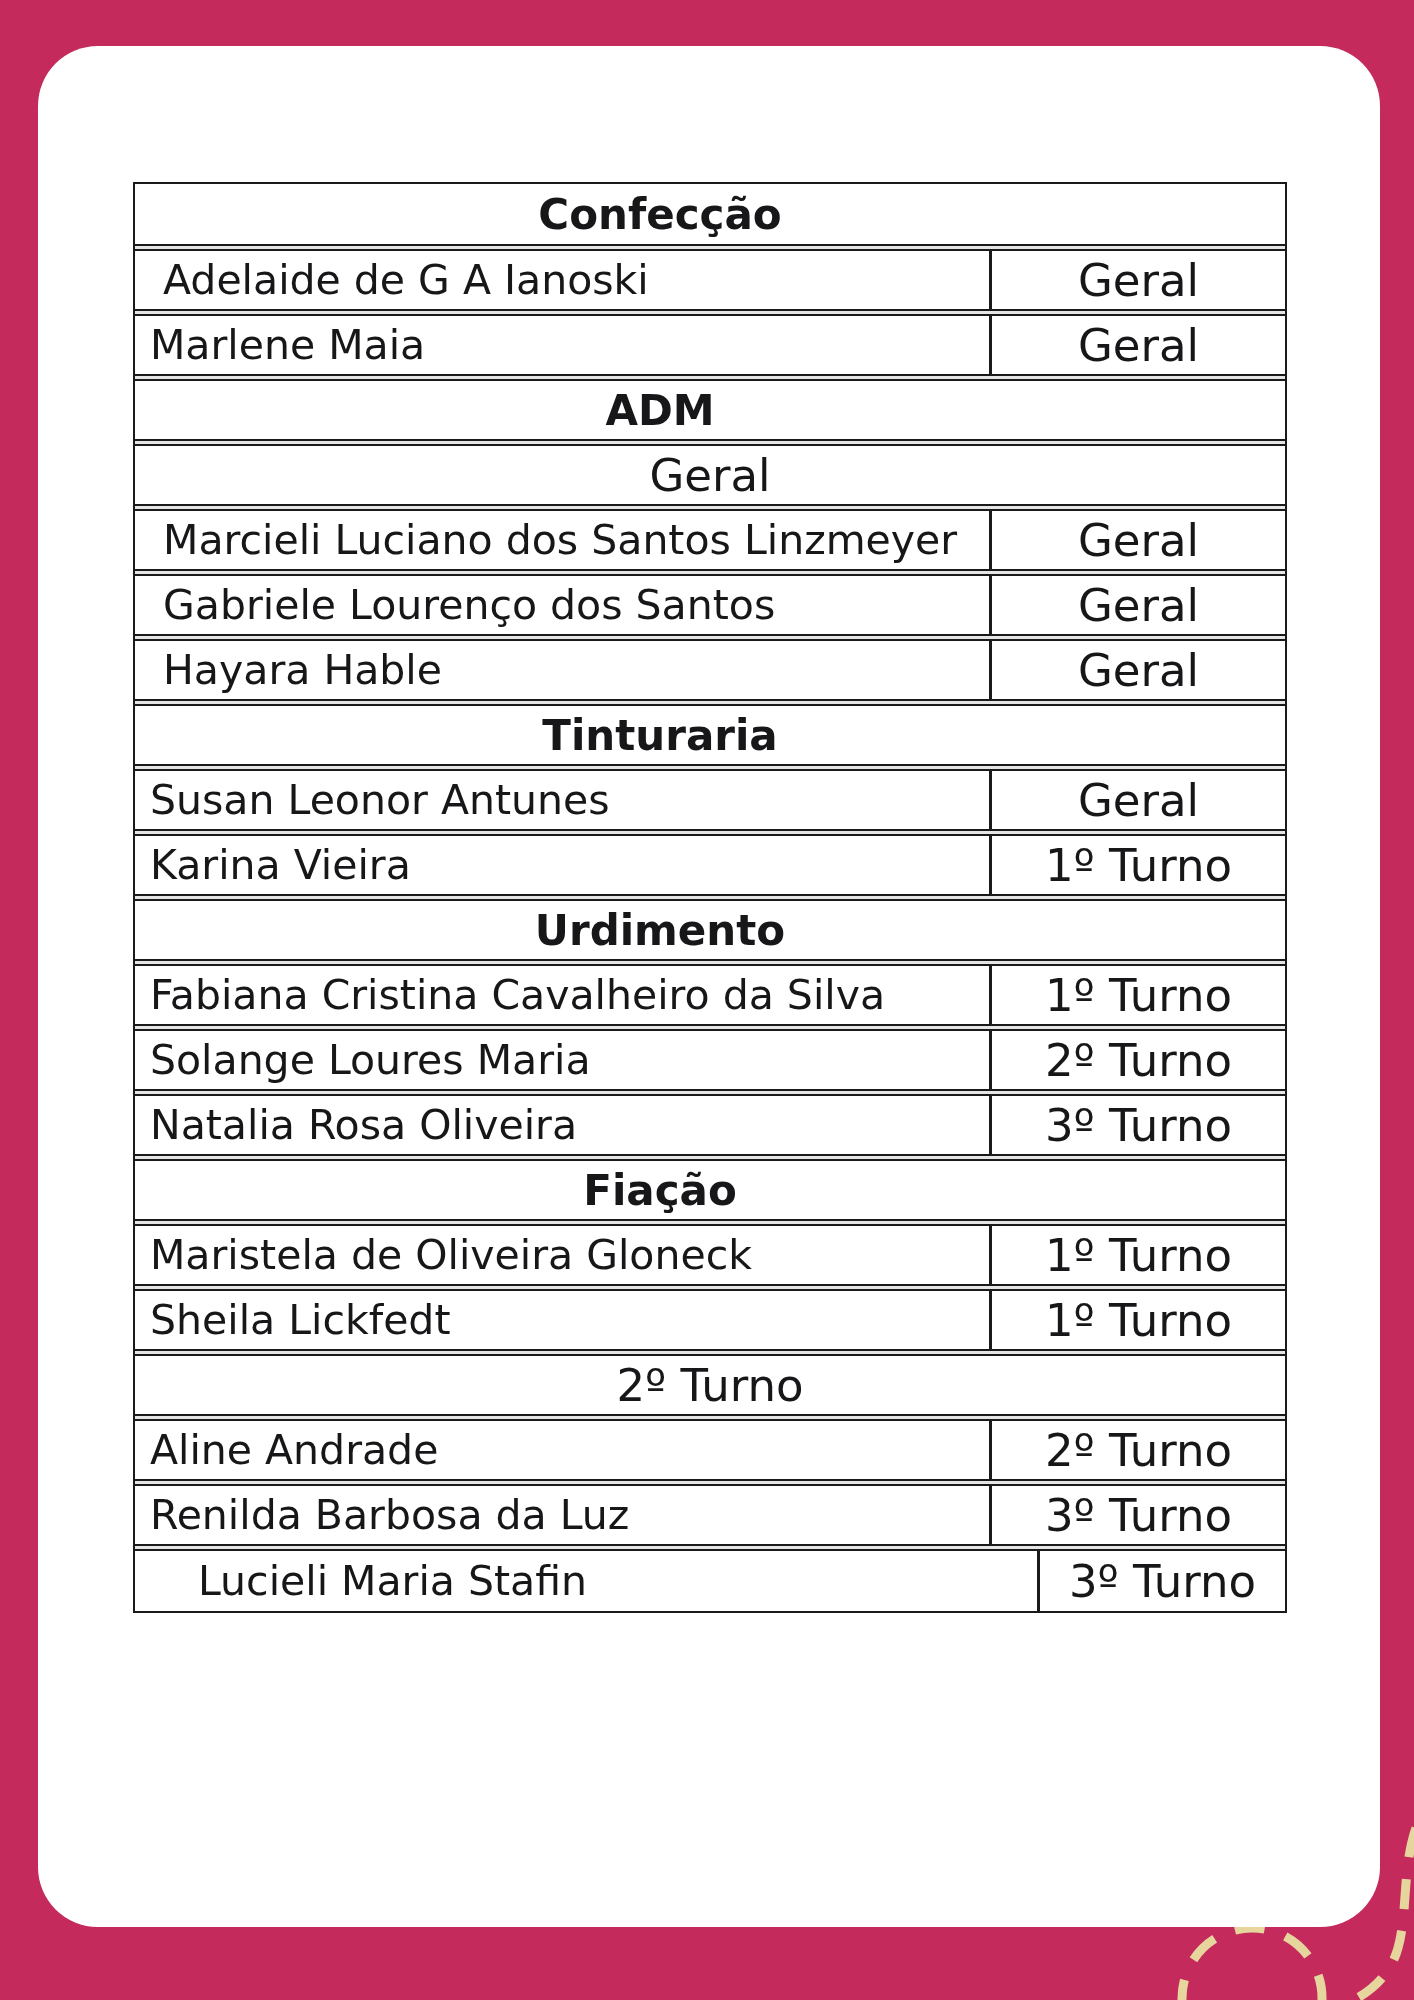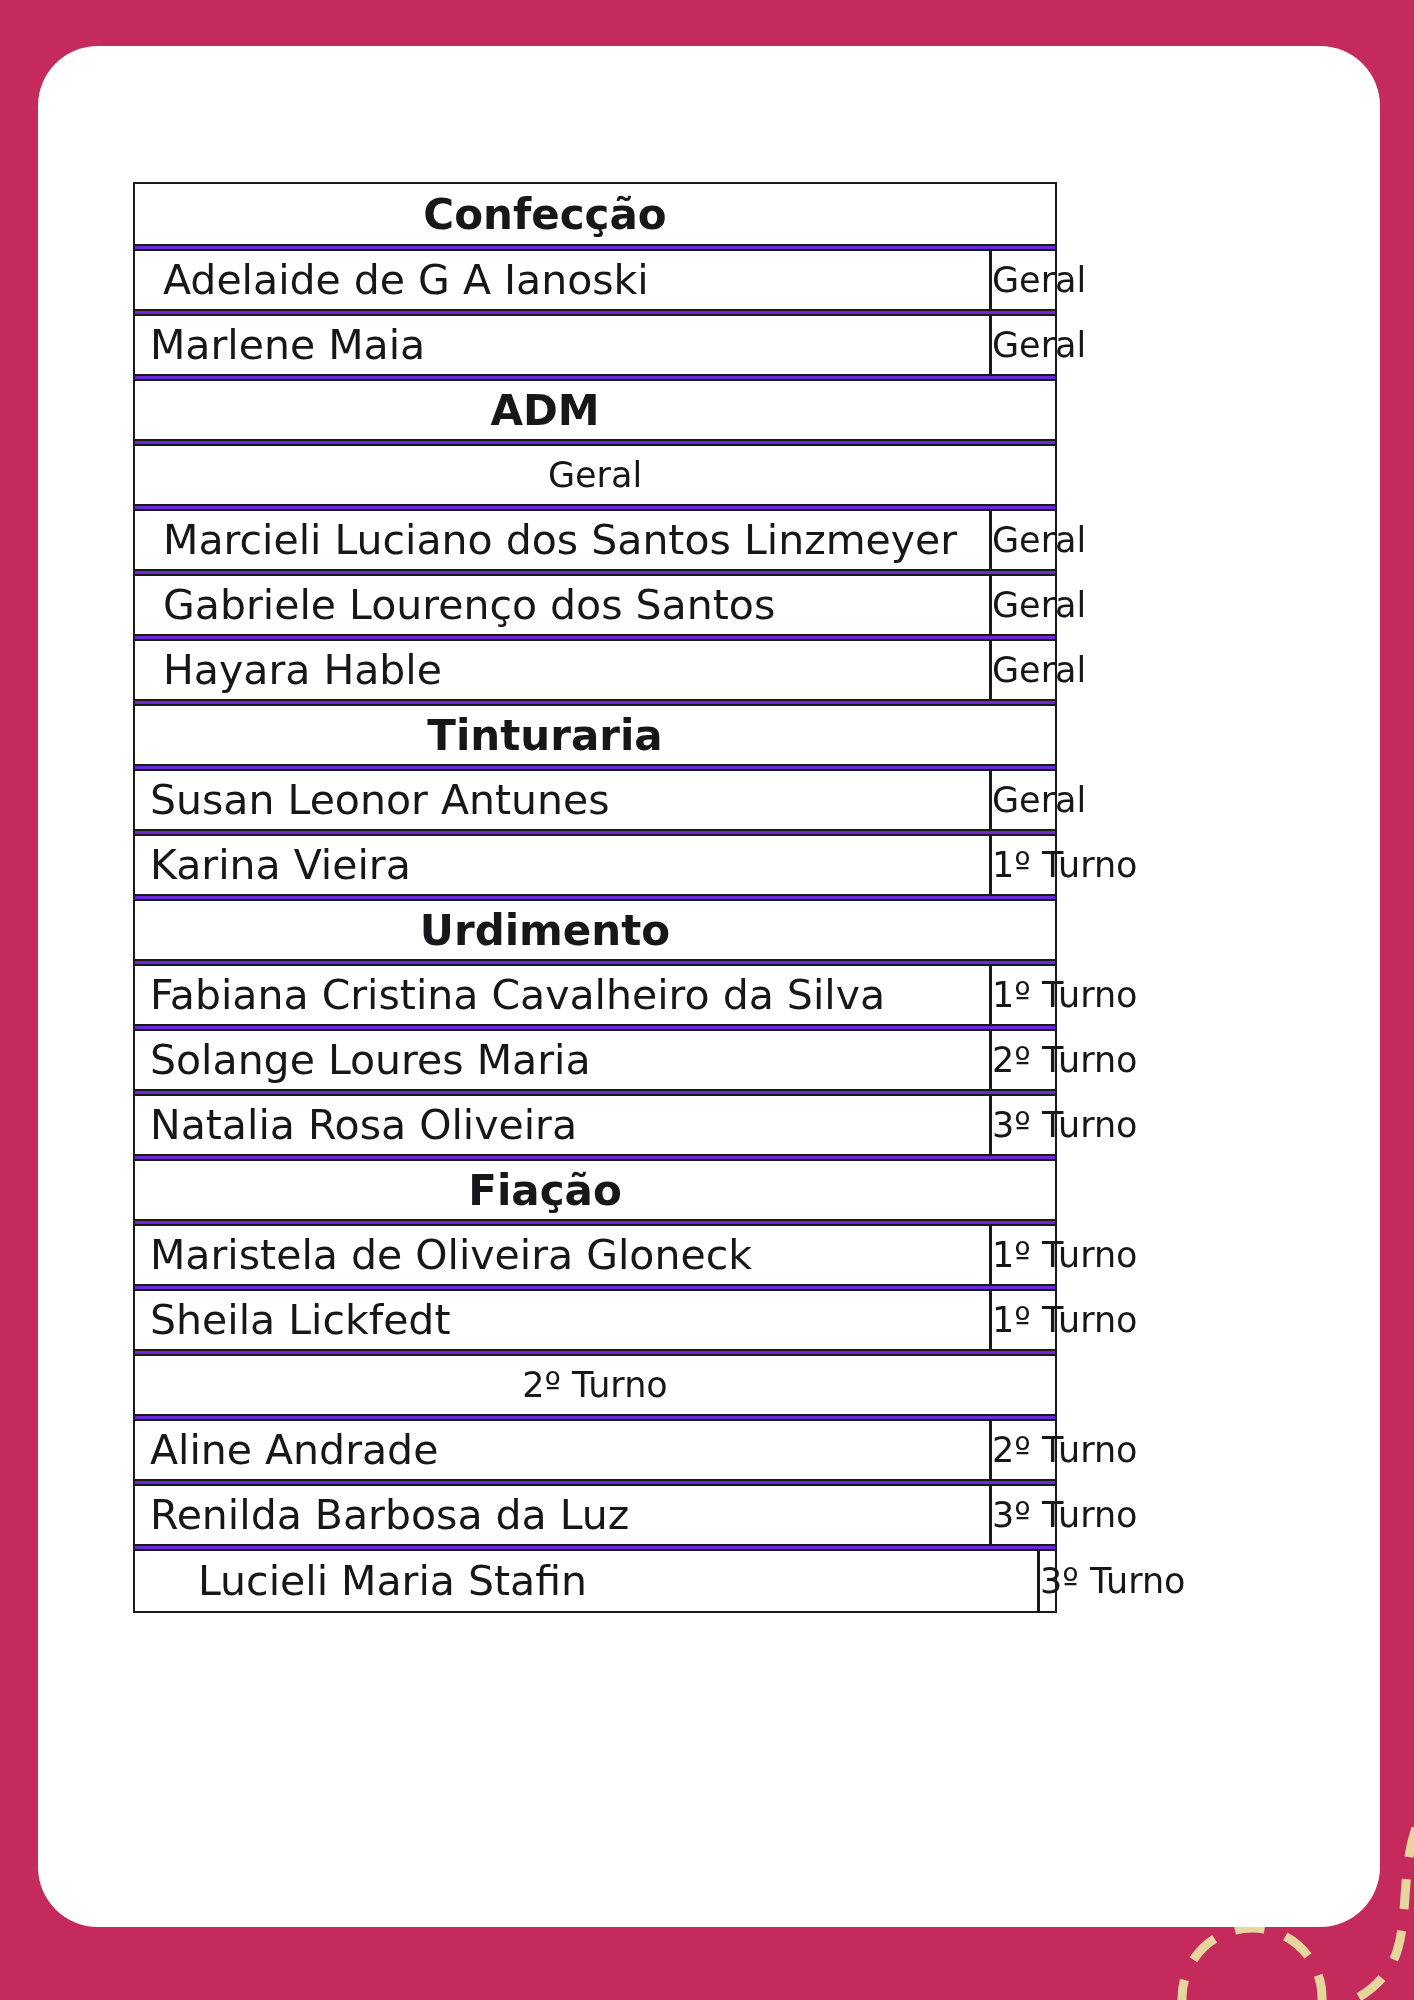--- a/index.html
+++ b/index.html
@@ -36,23 +36,23 @@
     left: 38px; top: 46px;
     width: 1342px; height: 1881px;
     background: var(--card);
     border-radius: 60px;
     z-index: 2;
   }
 
   .table-wrap {
     position: absolute;
     left: 133px; top: 182px;
-    width: 924px;
+    width: 1154px;
     border: 2px solid var(--line);
-    background: #6d28d9;
+    background: #e5e5e5;
     z-index: 3;
   }
   .row {
     display: flex;
     height: 62px;
     border-top: 2px solid var(--line);
     border-bottom: 2px solid var(--line);
     margin-bottom: 3px;
     background: #ffffff;
   }
@@ -79,21 +79,21 @@
     font-size: 41px;
     color: var(--ink);
     white-space: pre;
     overflow: hidden;
   }
   .value-cell {
     flex: 1 1 auto;
     display: flex;
     align-items: center;
     justify-content: center;
-    font-size: 35px;
+    font-size: 45px;
     color: var(--ink);
     white-space: pre;
   }
 </style>
 </head>
 <body>
 
 <svg id="decor-svg" viewBox="0 0 1414 2000" xmlns="http://www.w3.org/2000/svg" aria-hidden="true">
   <path class="dash" d="M 1416 1828 C 1402 1868 1408 1912 1398 1948 C 1388 1984 1356 2004 1320 2012"></path>
   <circle class="dash" cx="1252" cy="1998" r="70"></circle>

